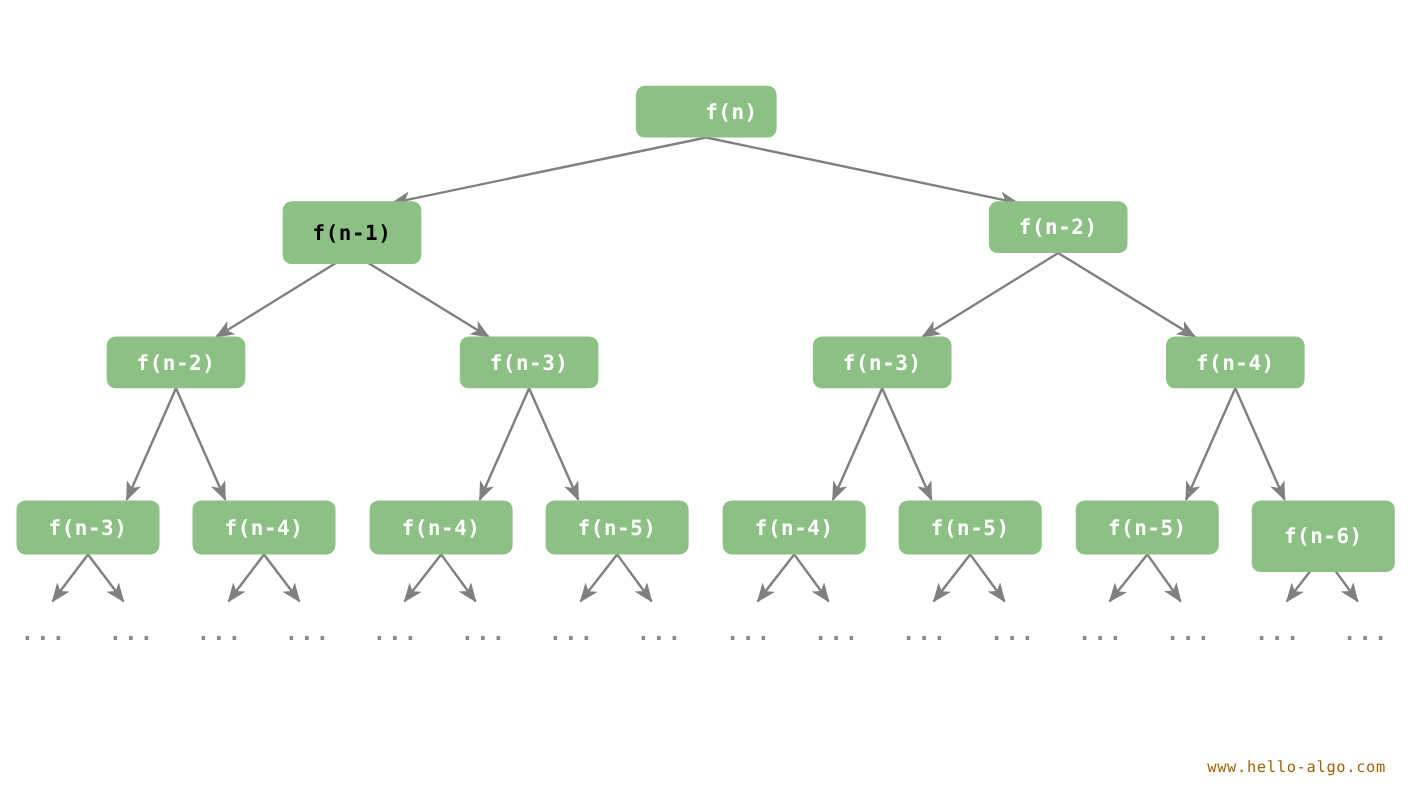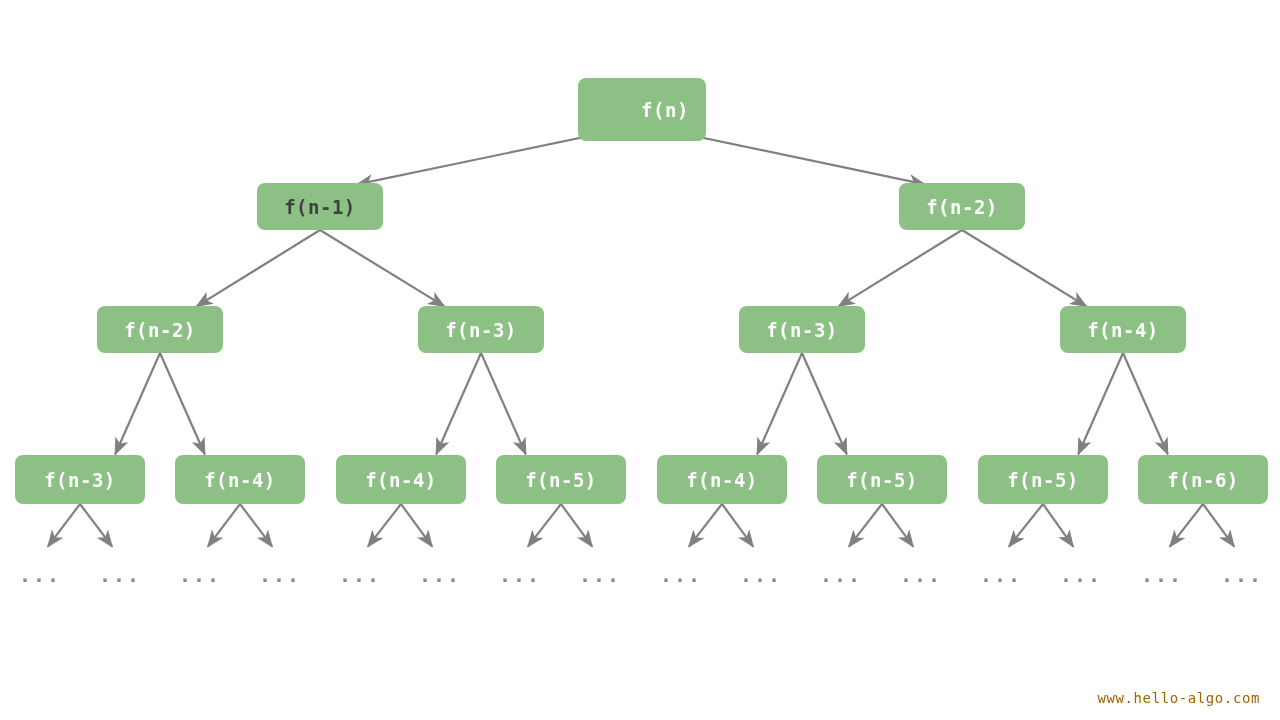--- a/index.html
+++ b/index.html
@@ -107,35 +107,35 @@
         <line x1="882" y1="504" x2="848.8418218405448" y2="546.631943347871" stroke="#808080" stroke-width="2.2" stroke-linecap="butt" marker-end="url(#arrowhead)"></line>
         <line x1="882" y1="504" x2="913.2259090091175" y2="546.5807850124329" stroke="#808080" stroke-width="2.2" stroke-linecap="butt" marker-end="url(#arrowhead)"></line>
         <line x1="1043" y1="504" x2="1008.8740851426633" y2="546.6573935716709" stroke="#808080" stroke-width="2.2" stroke-linecap="butt" marker-end="url(#arrowhead)"></line>
         <line x1="1043" y1="504" x2="1073.26142864092" y2="546.5551340262938" stroke="#808080" stroke-width="2.2" stroke-linecap="butt" marker-end="url(#arrowhead)"></line>
         <line x1="1203" y1="504" x2="1169.8418218405448" y2="546.631943347871" stroke="#808080" stroke-width="2.2" stroke-linecap="butt" marker-end="url(#arrowhead)"></line>
         <line x1="1203" y1="504" x2="1234.2259090091175" y2="546.5807850124329" stroke="#808080" stroke-width="2.2" stroke-linecap="butt" marker-end="url(#arrowhead)"></line>
       </g>
   </svg>
 
   <div id="node-layer">
-      <div class="node" style="left: 578px; top: 78px; width: 128px; height: 63px; background: rgb(140, 192, 132); color: rgb(255, 255, 255); padding-left: 46px;">f(n)</div>
-      <div class="node" style="left: 257px; top: 183px; width: 126px; height: 47px; background: rgb(140, 192, 132); color: #404040;">f(n-1)</div>
+      <div class="node" style="left: 578px; top: 78px; width: 128px; height: 47px; background: rgb(140, 192, 132); color: rgb(255, 255, 255); padding-left: 46px;">f(n)</div>
+      <div class="node" style="left: 257px; top: 183px; width: 126px; height: 57px; background: rgb(140, 192, 132); color: #000000;">f(n-1)</div>
       <div class="node" style="left: 899px; top: 183px; width: 126px; height: 47px; background: rgb(140, 192, 132); color: rgb(255, 255, 255);">f(n-2)</div>
       <div class="node" style="left: 97px; top: 306px; width: 126px; height: 47px; background: rgb(140, 192, 132); color: rgb(255, 255, 255);">f(n-2)</div>
       <div class="node" style="left: 418px; top: 306px; width: 126px; height: 47px; background: rgb(140, 192, 132); color: rgb(255, 255, 255);">f(n-3)</div>
       <div class="node" style="left: 739px; top: 306px; width: 126px; height: 47px; background: rgb(140, 192, 132); color: rgb(255, 255, 255);">f(n-3)</div>
       <div class="node" style="left: 1060px; top: 306px; width: 126px; height: 47px; background: rgb(140, 192, 132); color: rgb(255, 255, 255);">f(n-4)</div>
       <div class="node" style="left: 15px; top: 455px; width: 130px; height: 49px; background: rgb(140, 192, 132); color: rgb(255, 255, 255);">f(n-3)</div>
       <div class="node" style="left: 175px; top: 455px; width: 130px; height: 49px; background: rgb(140, 192, 132); color: rgb(255, 255, 255);">f(n-4)</div>
       <div class="node" style="left: 336px; top: 455px; width: 130px; height: 49px; background: rgb(140, 192, 132); color: rgb(255, 255, 255);">f(n-4)</div>
       <div class="node" style="left: 496px; top: 455px; width: 130px; height: 49px; background: rgb(140, 192, 132); color: rgb(255, 255, 255);">f(n-5)</div>
       <div class="node" style="left: 657px; top: 455px; width: 130px; height: 49px; background: rgb(140, 192, 132); color: rgb(255, 255, 255);">f(n-4)</div>
       <div class="node" style="left: 817px; top: 455px; width: 130px; height: 49px; background: rgb(140, 192, 132); color: rgb(255, 255, 255);">f(n-5)</div>
       <div class="node" style="left: 978px; top: 455px; width: 130px; height: 49px; background: rgb(140, 192, 132); color: rgb(255, 255, 255);">f(n-5)</div>
-      <div class="node" style="left: 1138px; top: 455px; width: 130px; height: 49px; background: rgb(140, 192, 132); color: rgb(255, 255, 255);">f(n-6)</div>
+      <div class="node" style="left: 1138px; top: 455px; width: 130px; height: 65px; background: rgb(140, 192, 132); color: rgb(255, 255, 255);">f(n-6)</div>
     </div>
   <div id="ellipsis-layer">
       <div class="ellipsis" style="left: 20px; top: 565px; width: 40px; height: 20px; color: rgb(138, 138, 138);">...</div>
       <div class="ellipsis" style="left: 100px; top: 565px; width: 40px; height: 20px; color: rgb(138, 138, 138);">...</div>
       <div class="ellipsis" style="left: 180px; top: 565px; width: 40px; height: 20px; color: rgb(138, 138, 138);">...</div>
       <div class="ellipsis" style="left: 260px; top: 565px; width: 40px; height: 20px; color: rgb(138, 138, 138);">...</div>
       <div class="ellipsis" style="left: 340px; top: 565px; width: 40px; height: 20px; color: rgb(138, 138, 138);">...</div>
       <div class="ellipsis" style="left: 420px; top: 565px; width: 40px; height: 20px; color: rgb(138, 138, 138);">...</div>
       <div class="ellipsis" style="left: 500px; top: 565px; width: 40px; height: 20px; color: rgb(138, 138, 138);">...</div>
       <div class="ellipsis" style="left: 580px; top: 565px; width: 40px; height: 20px; color: rgb(138, 138, 138);">...</div>

